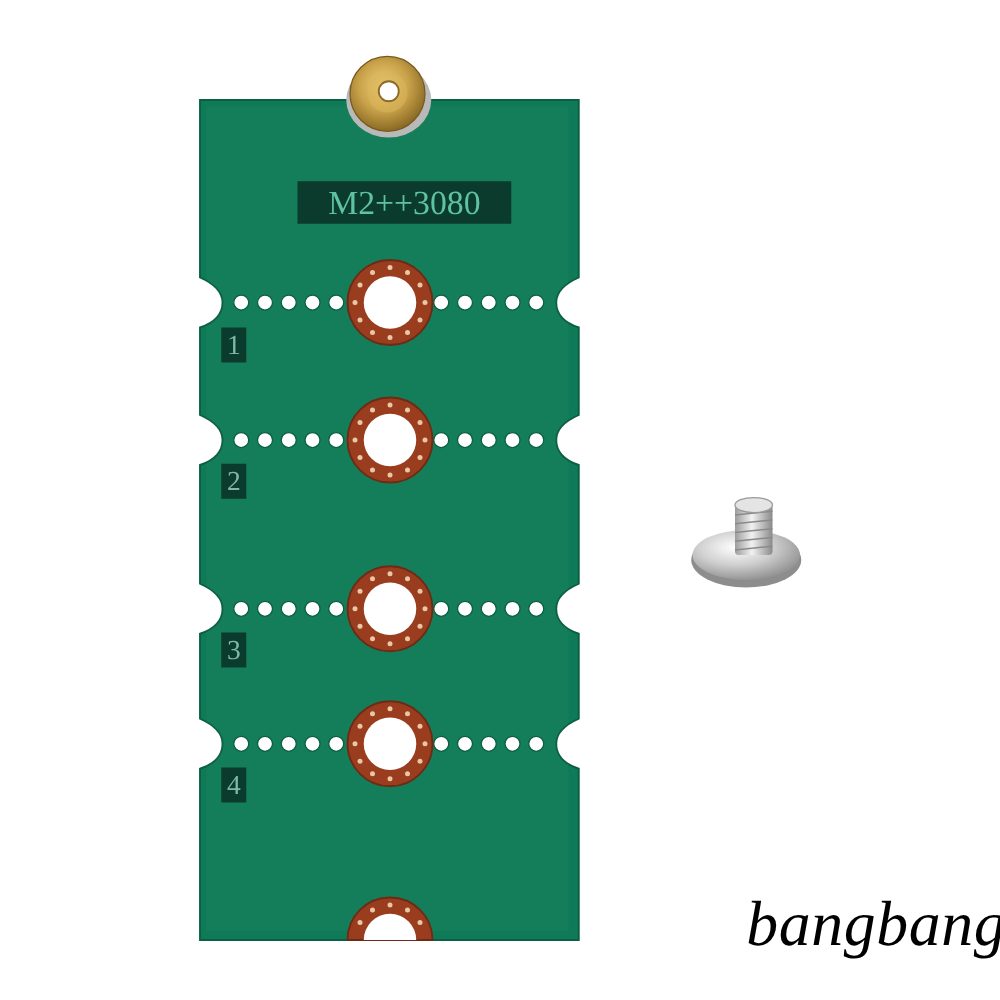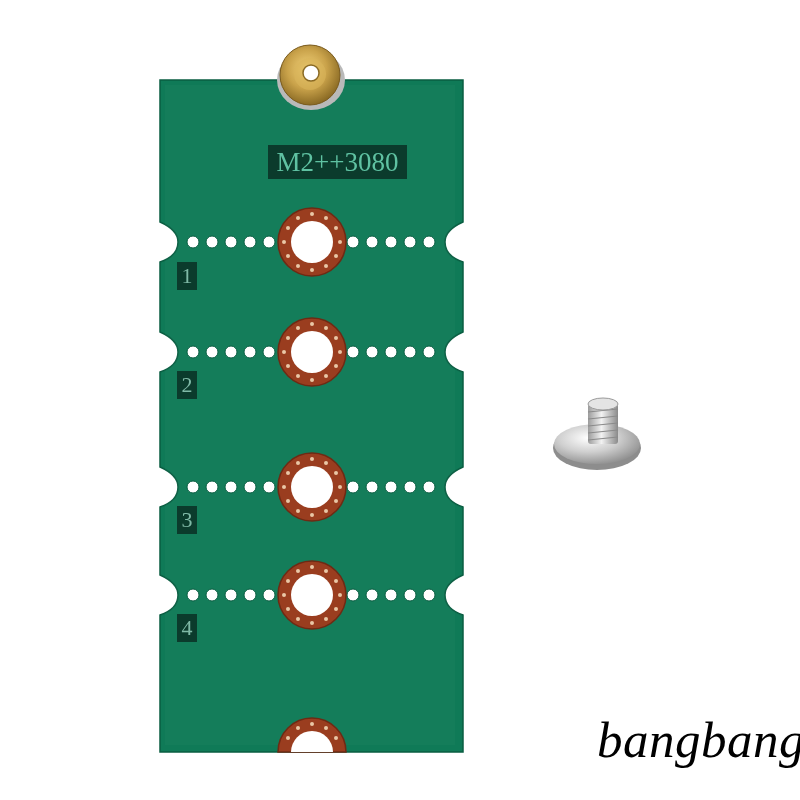--- a/index.html
+++ b/index.html
@@ -1,21 +1,21 @@
 <!DOCTYPE html>
 <html><head>
   <meta charset="utf-8">
   <style>
     html, body { margin:0; padding:0; }
     body { width:800px; height:800px; background:#ffffff; position:relative; overflow:hidden; font-family:"DejaVu Sans", sans-serif; }
     .scene { position:absolute; left:0; top:0; width:800px; height:800px; }
     .model-label {
-      position:absolute; left:238px; top:145px; width:139px; height:34px;
+      position:absolute; left:238px; top:145px; width:171px; height:34px;
       background:#0b3b2c; color:#5fc2a2; font-family:"Liberation Serif", serif;
-      font-size:27px; line-height:34px; text-align:center; letter-spacing:0px;margin-left:30px;
+      font-size:27px; line-height:34px; text-align:center; letter-spacing:0px;
     }
     .slot-label {
       position:absolute; width:20px; height:28px; background:#0b3b2c; color:#7fb9a6;
       font-family:"Liberation Serif", serif; font-size:22px; line-height:28px; text-align:center;
     }
     .watermark {
       position:absolute; left:597px; top:711px; font-family:"Liberation Serif", serif;
       font-style:italic; font-size:51px; color:#000000; letter-spacing:0.5px;
     }
   </style>

